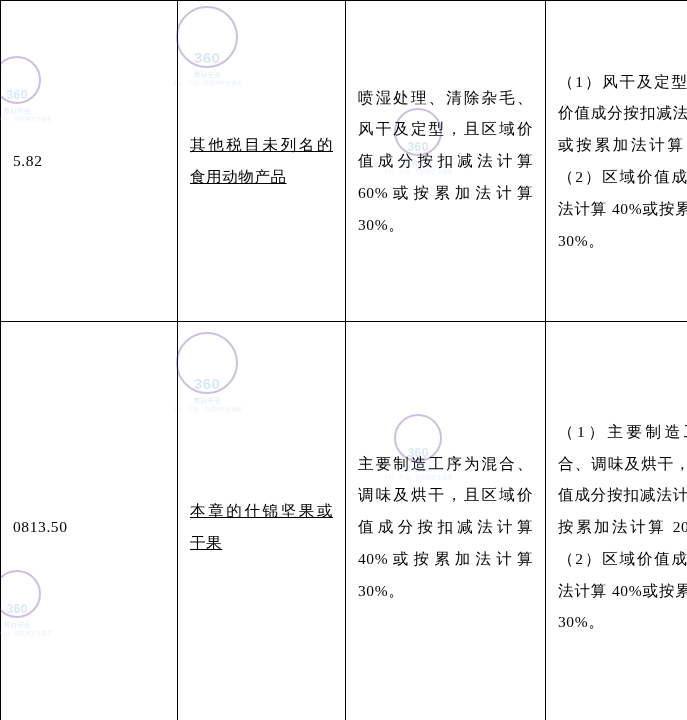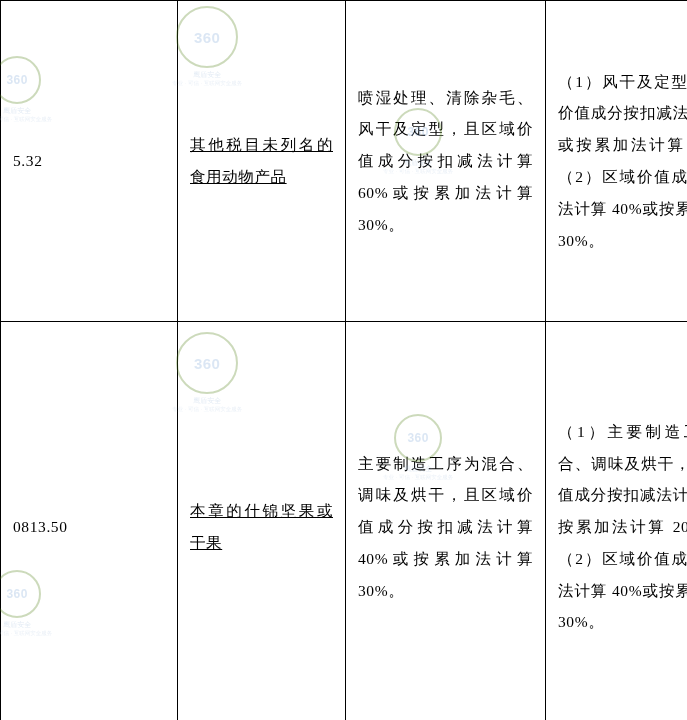--- a/index.html
+++ b/index.html
@@ -64,23 +64,23 @@
     position: absolute;
     pointer-events: none;
     opacity: 0.28;
     user-select: none;
   }
   .wm-ring {
     position: relative;
     width: 58px;
     height: 58px;
     border-radius: 50%;
-    border: 2px solid #4d7c0f;
+    border: 2px solid #4c1d95;
     display: flex;
-    align-items: center;
+    align-items: flex-end;
     justify-content: center;
     font-family: "Liberation Sans", sans-serif;
     font-size: 15px;
     font-weight: bold;
     color: #7fa8d8;
     letter-spacing: 0.5px;
   }
   .wm-caption {
     margin-top: 2px;
     font-family: "Liberation Sans", sans-serif;
@@ -165,21 +165,21 @@
           <span>360</span>
         </div>
       <div class="wm-caption">鹰盾安全</div>
       <div class="wm-sub">专业 · 可信 · 互联网安全服务</div>
     </div>
   </div>
 
   <table class="tariff-table">
     <tbody>
         <tr class="row-1">
-      <td class="col-code">5.32</td>
+      <td class="col-code">5.82</td>
       <td class="col-desc">其他税目未列名的食用动物产品</td>
       <td class="col-rule">喷湿处理、清除杂毛、风干及定型，且区域价值成分按扣减法计算 60%或按累加法计算 30%。</td>
       <td class="col-alt">（1）风干及定型，且区域价值成分按扣减法计算 30%或按累加法计算 20%；或（2）区域价值成分按扣减法计算 40%或按累加法计算 30%。</td>
     </tr>
     <tr class="row-2">
       <td class="col-code">0813.50</td>
       <td class="col-desc">本章的什锦坚果或干果</td>
       <td class="col-rule">主要制造工序为混合、调味及烘干，且区域价值成分按扣减法计算 40%或按累加法计算 30%。</td>
       <td class="col-alt">（1）主要制造工序为混合、调味及烘干，且区域价值成分按扣减法计算 30%或按累加法计算 20%。；或（2）区域价值成分按扣减法计算 40%或按累加法计算 30%。</td>
     </tr>

